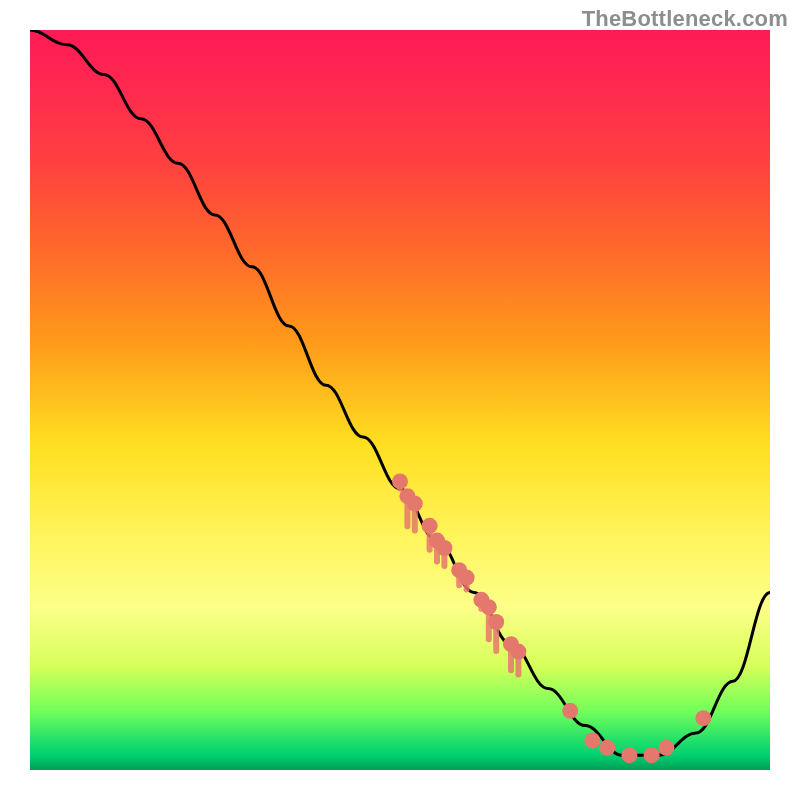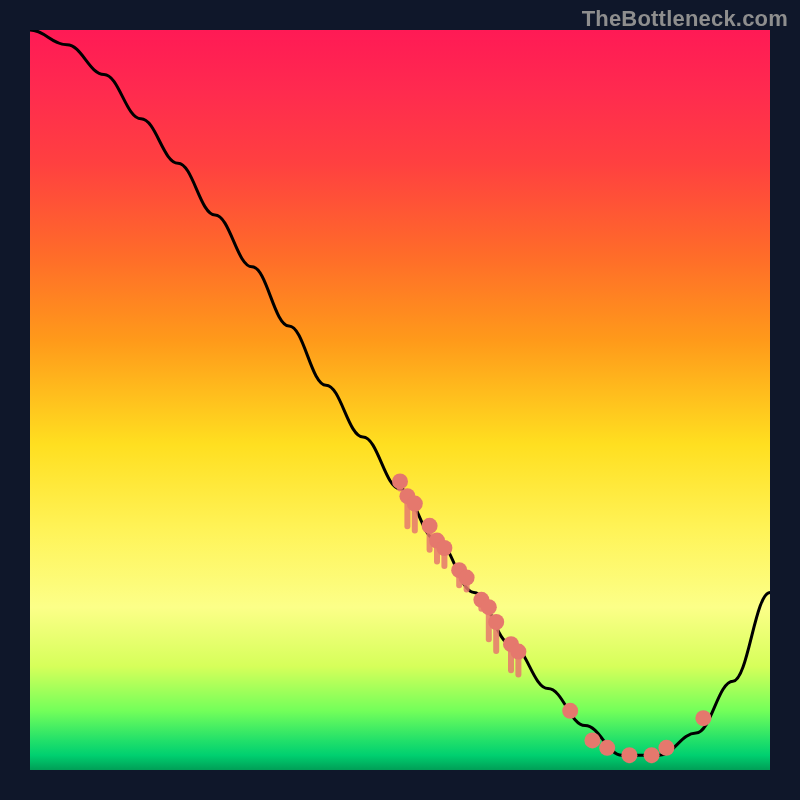--- a/index.html
+++ b/index.html
@@ -8,21 +8,21 @@
     width: 800px;
     height: 800px;
     background: #000;
     overflow: hidden;
     font-family: Arial, Helvetica, sans-serif;
   }
   .frame {
     position: absolute;
     width: 800px;
     height: 800px;
-    background: #0f172a;
+    background: #ffffff;
   }
   .plot-area {
     position: absolute;
     left: 30px;
     top: 30px;
     width: 740px;
     height: 740px;
     
     background: linear-gradient(
       to bottom,

